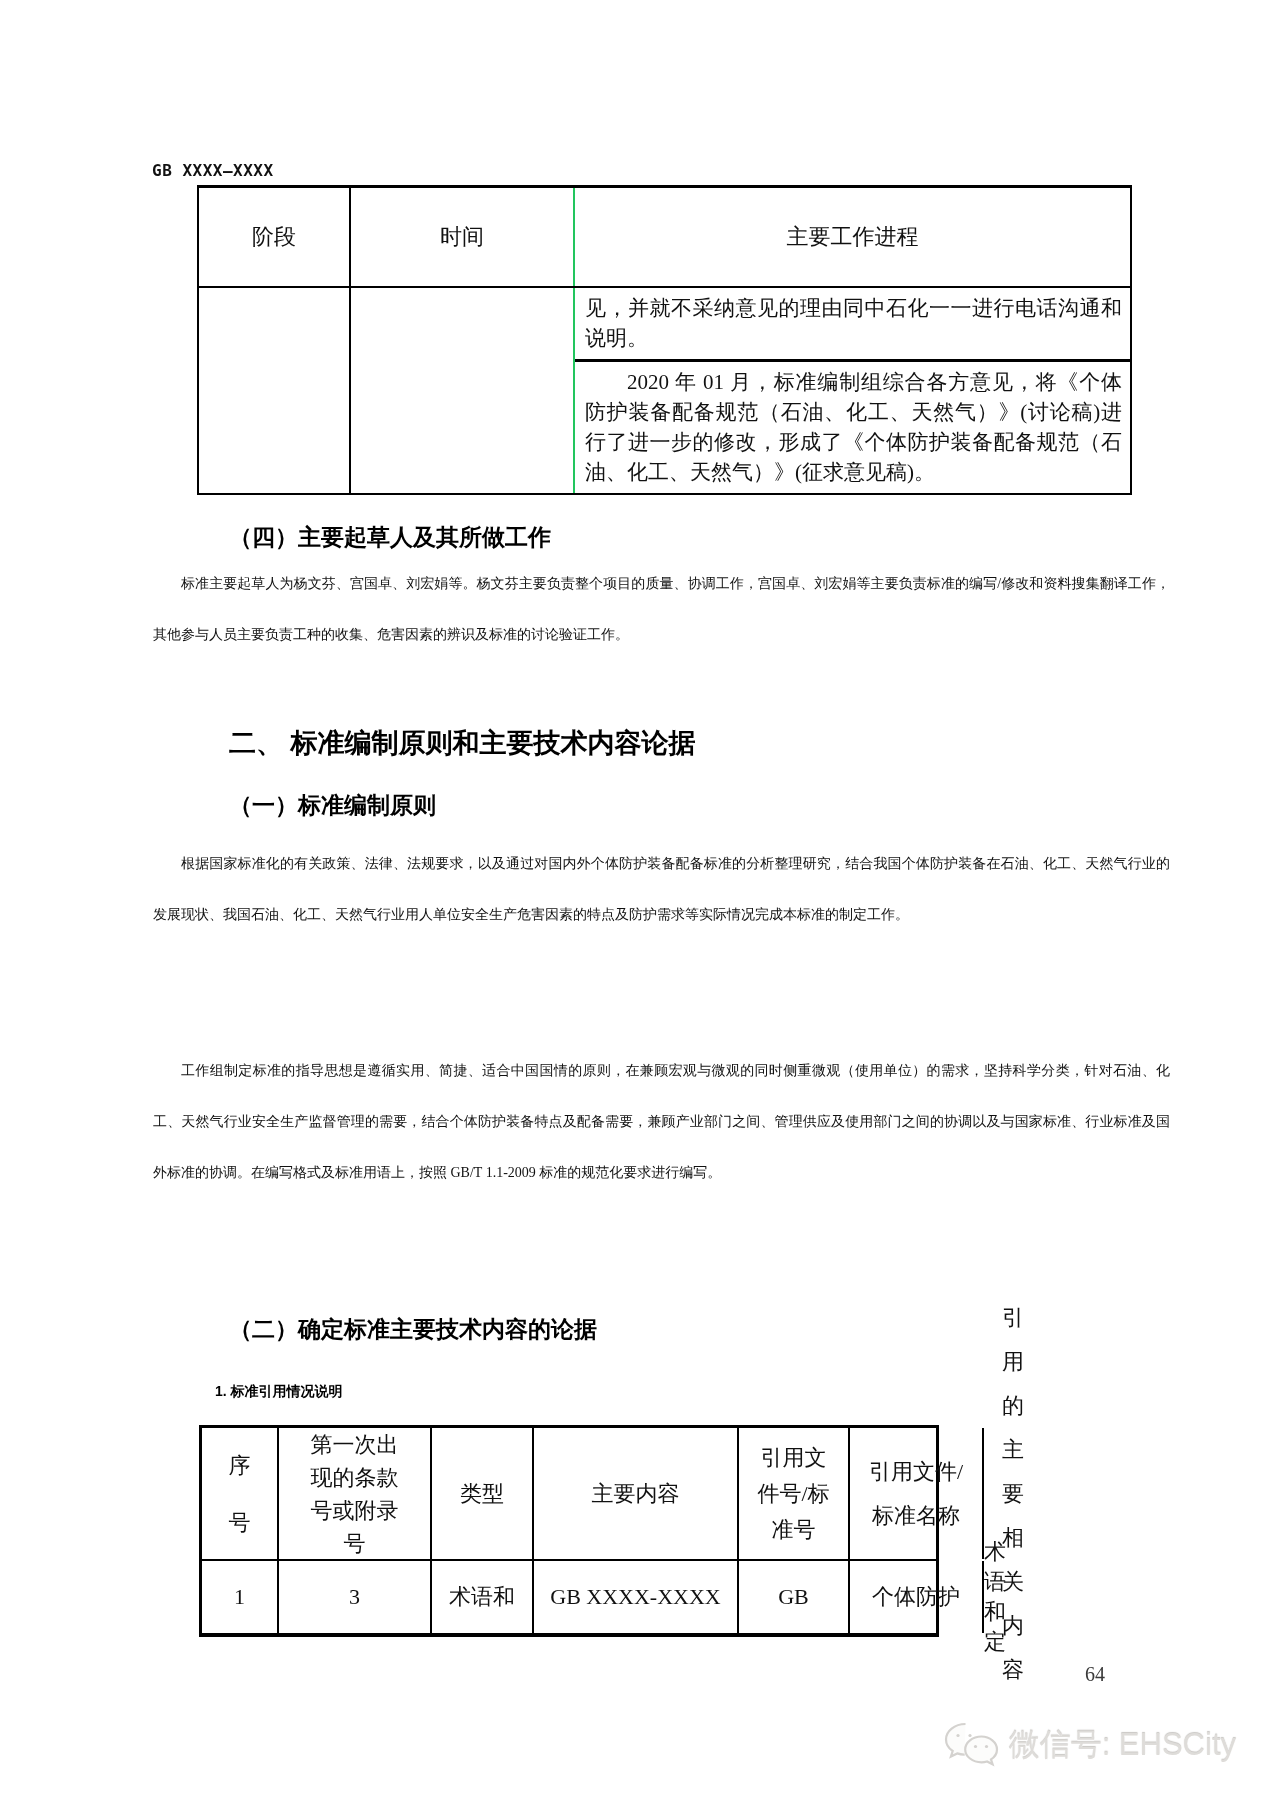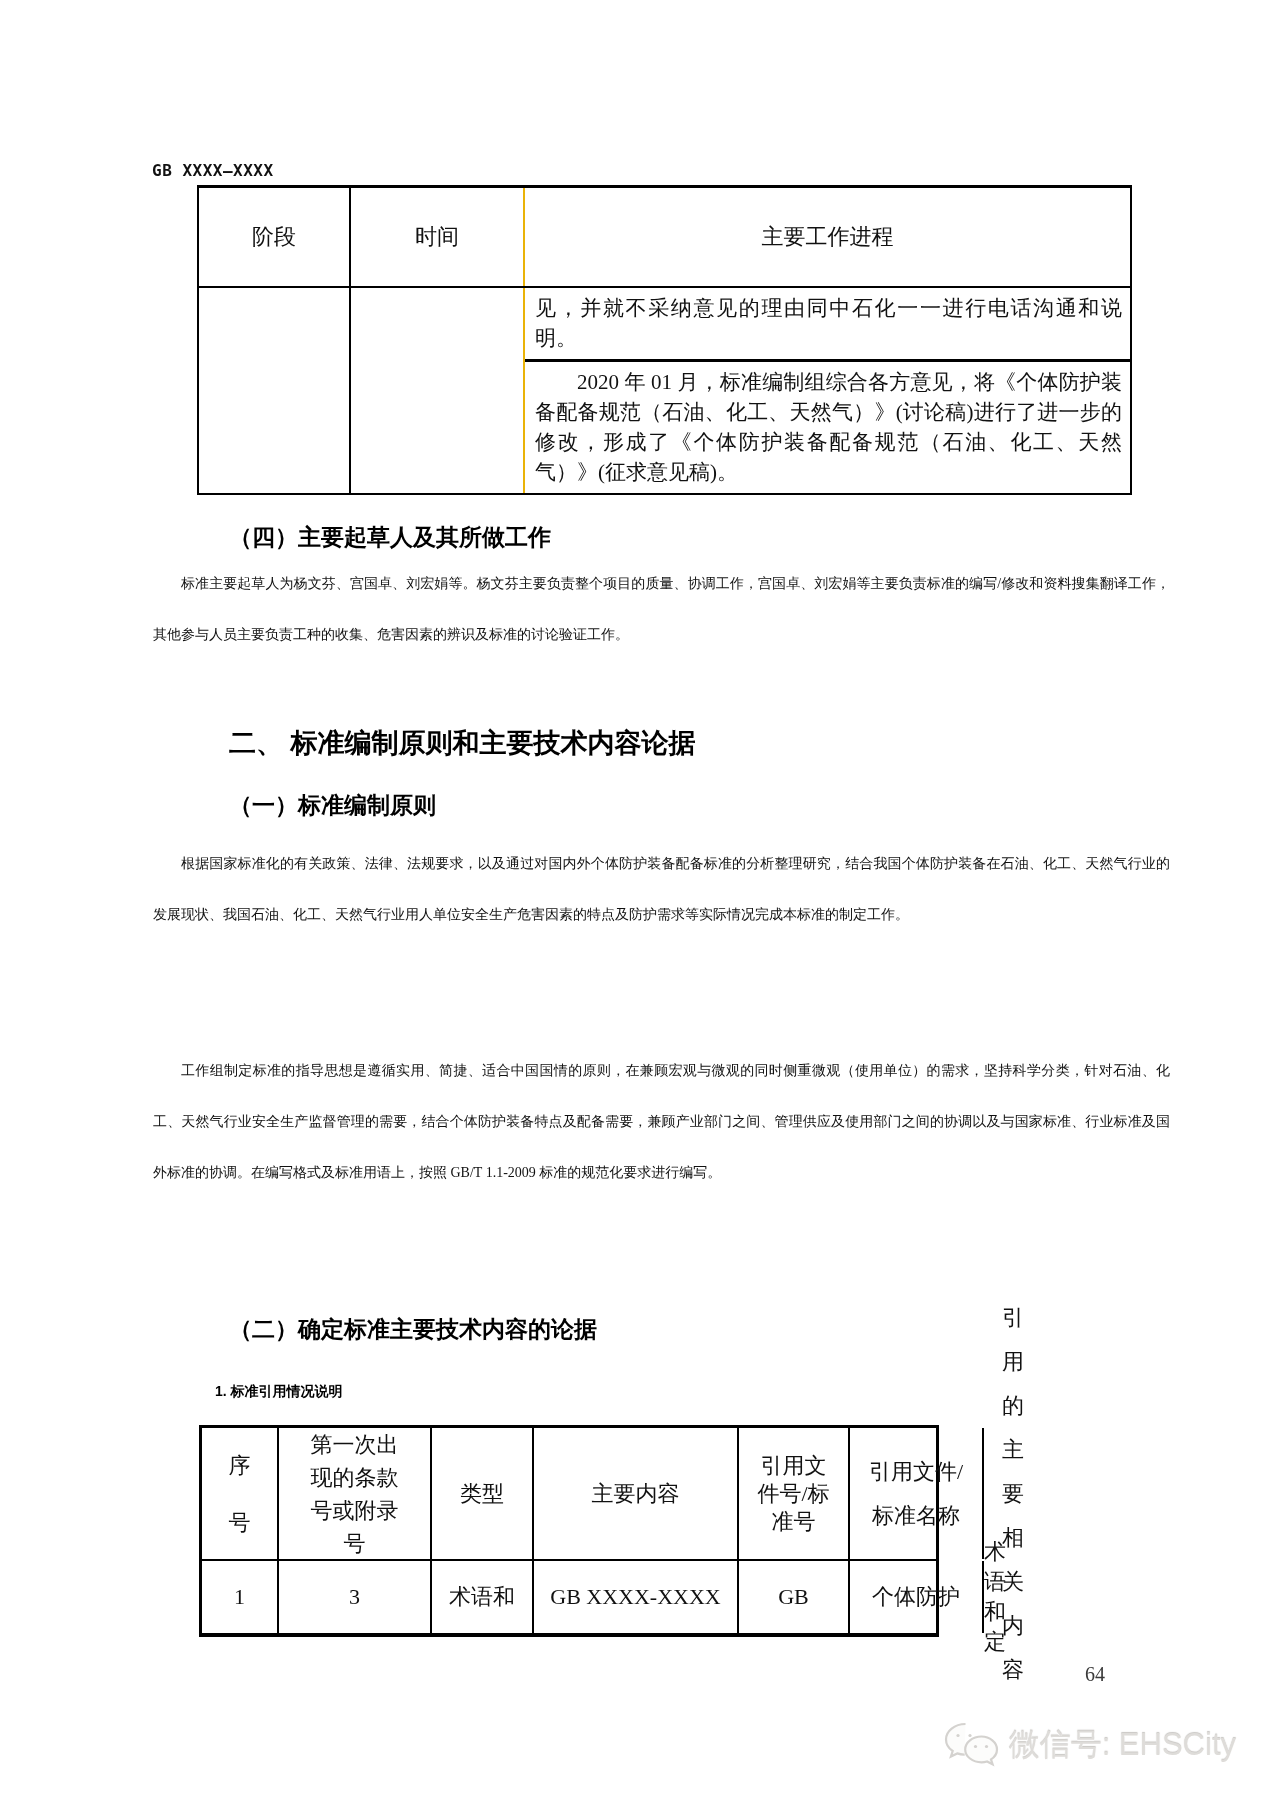--- a/index.html
+++ b/index.html
@@ -31,21 +31,21 @@
     border-top-width: 3px;
     background: #fff;
   }
   .t1-header { display: flex; height: 100px; border-bottom: 2px solid #000; }
   .t1-header .cell {
     display: flex; align-items: center; justify-content: center;
     font-size: 22px;
   }
   .t1-body { display: flex; }
   .t1-c1 { width: 152px; border-right: 2px solid #000; flex: none; }
-  .t1-c2 { width: 174px; border-right: 2px solid #eab308; flex: none; }
+  .t1-c2 { width: 224px; border-right: 2px solid #22c55e; flex: none; }
   .t1-c3 { width: 579px; flex: 1; }
   .t1-progress-part {
     font-size: 21px;
     line-height: 30px;
     padding: 5px 8px 6px 10px;
     text-align: justify;
   }
   .t1-progress-part.indent { text-indent: 2em; }
   .t1-subdivider { border-top: 3px solid #000; }
   
@@ -108,21 +108,21 @@
   .t2-cell:last-child { border-right: none; }
   .t2-w1 { width: 77px; }
   .t2-w2 { width: 153px; }
   .t2-w3 { width: 102px; }
   .t2-w4 { width: 205px; }
   .t2-w5 { width: 111px; }
   .t2-w6 { width: 134px; }
   .t2-w7 { width: 140px; flex: 1; }
   .t2-header-row .t2-w1 { line-height: 57px; padding: 0 22px; }
   .t2-header-row .t2-w2 { line-height: 33px; padding: 0 30px; }
-  .t2-header-row .t2-w5 { line-height: 28px; padding: 0 16px; }
+  .t2-header-row .t2-w5 { line-height: 36px; padding: 0 16px; }
   .t2-header-row .t2-w6 { line-height: 44px; padding: 0 8px; }
   .t2-header-row .t2-w7 { line-height: 44px; padding: 0 18px; }
   .t2-data-row .t2-cell { font-size: 22px; }
   
   .page-number {
     position: absolute;
     top: 1663px; left: 1085px;
     font-size: 20px;
     color: #3a3a3a;
     font-family: "Liberation Serif", serif;

